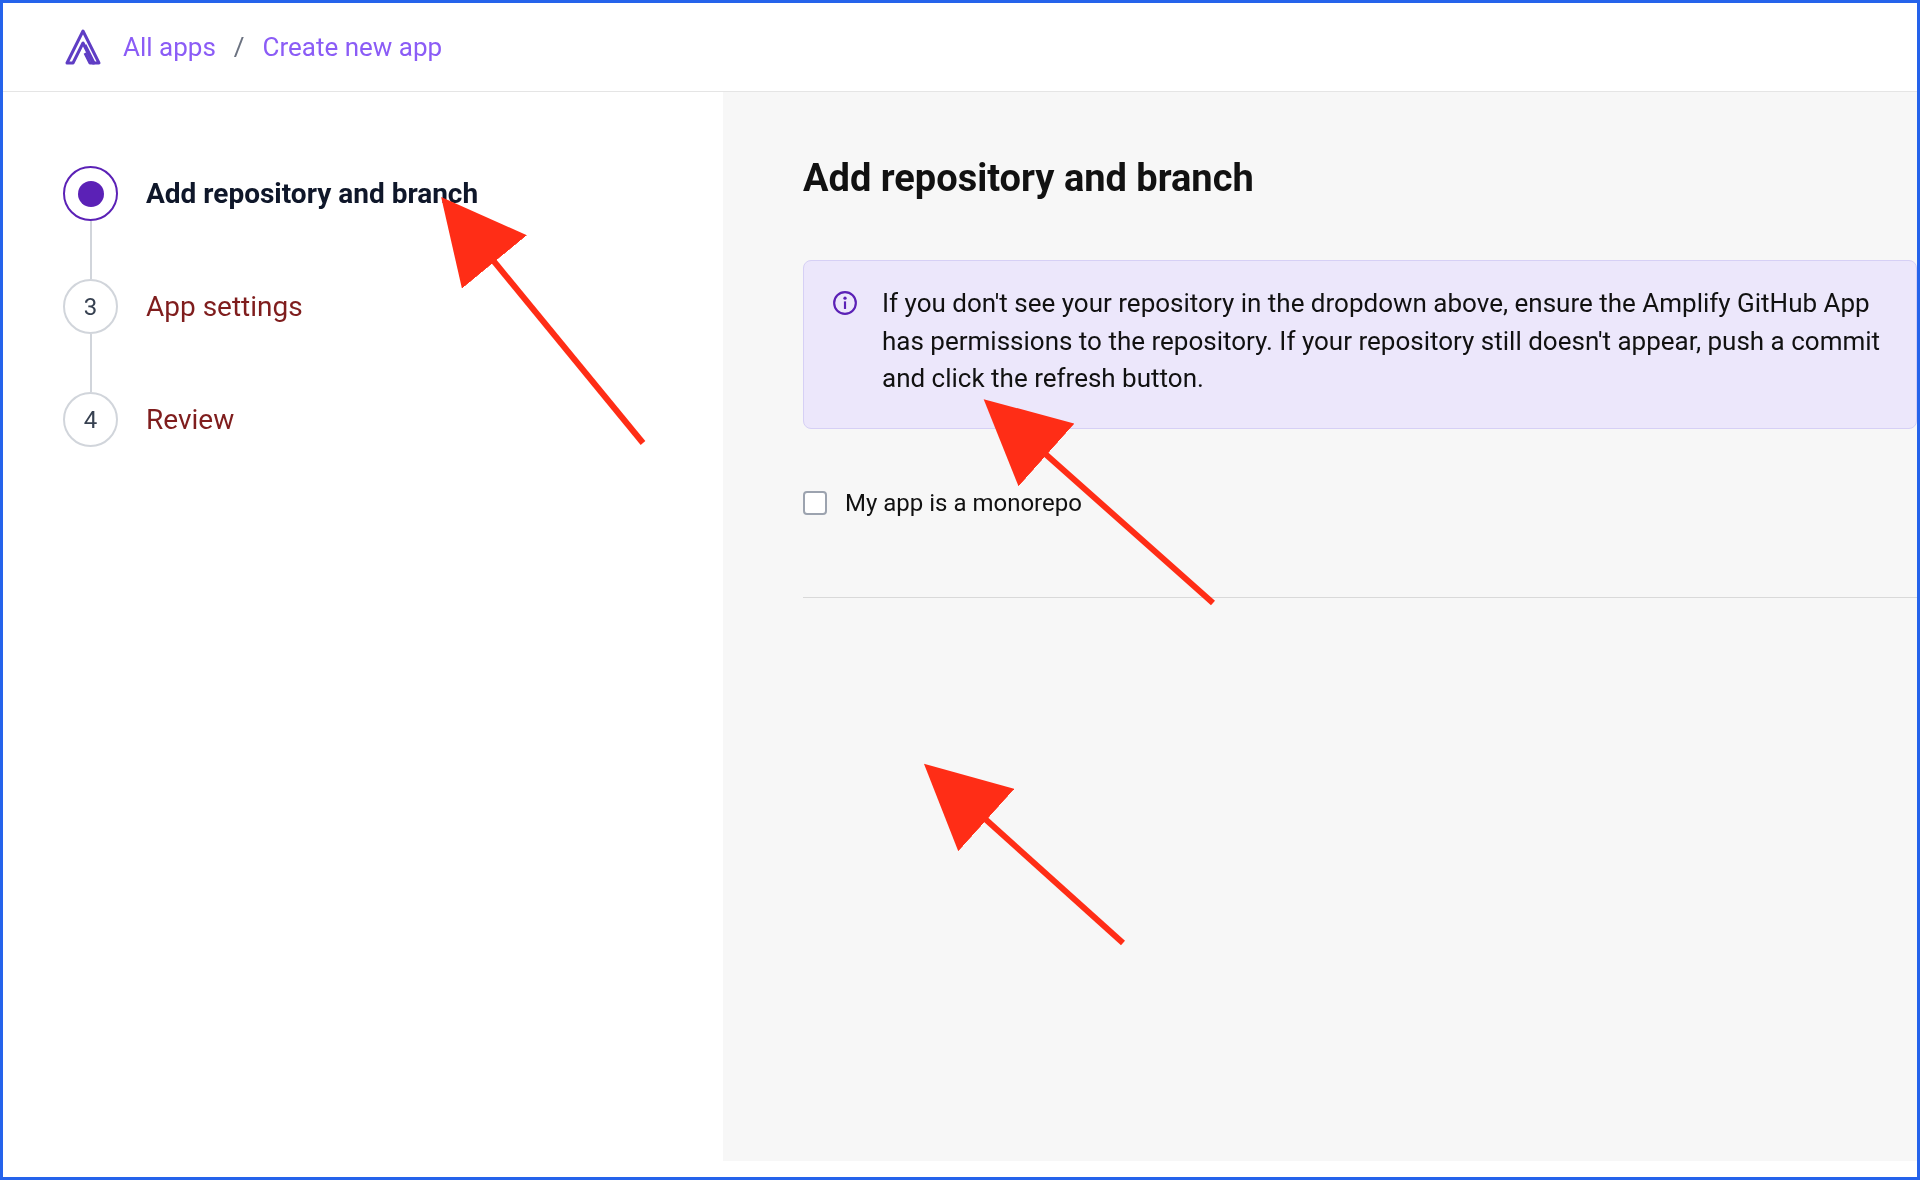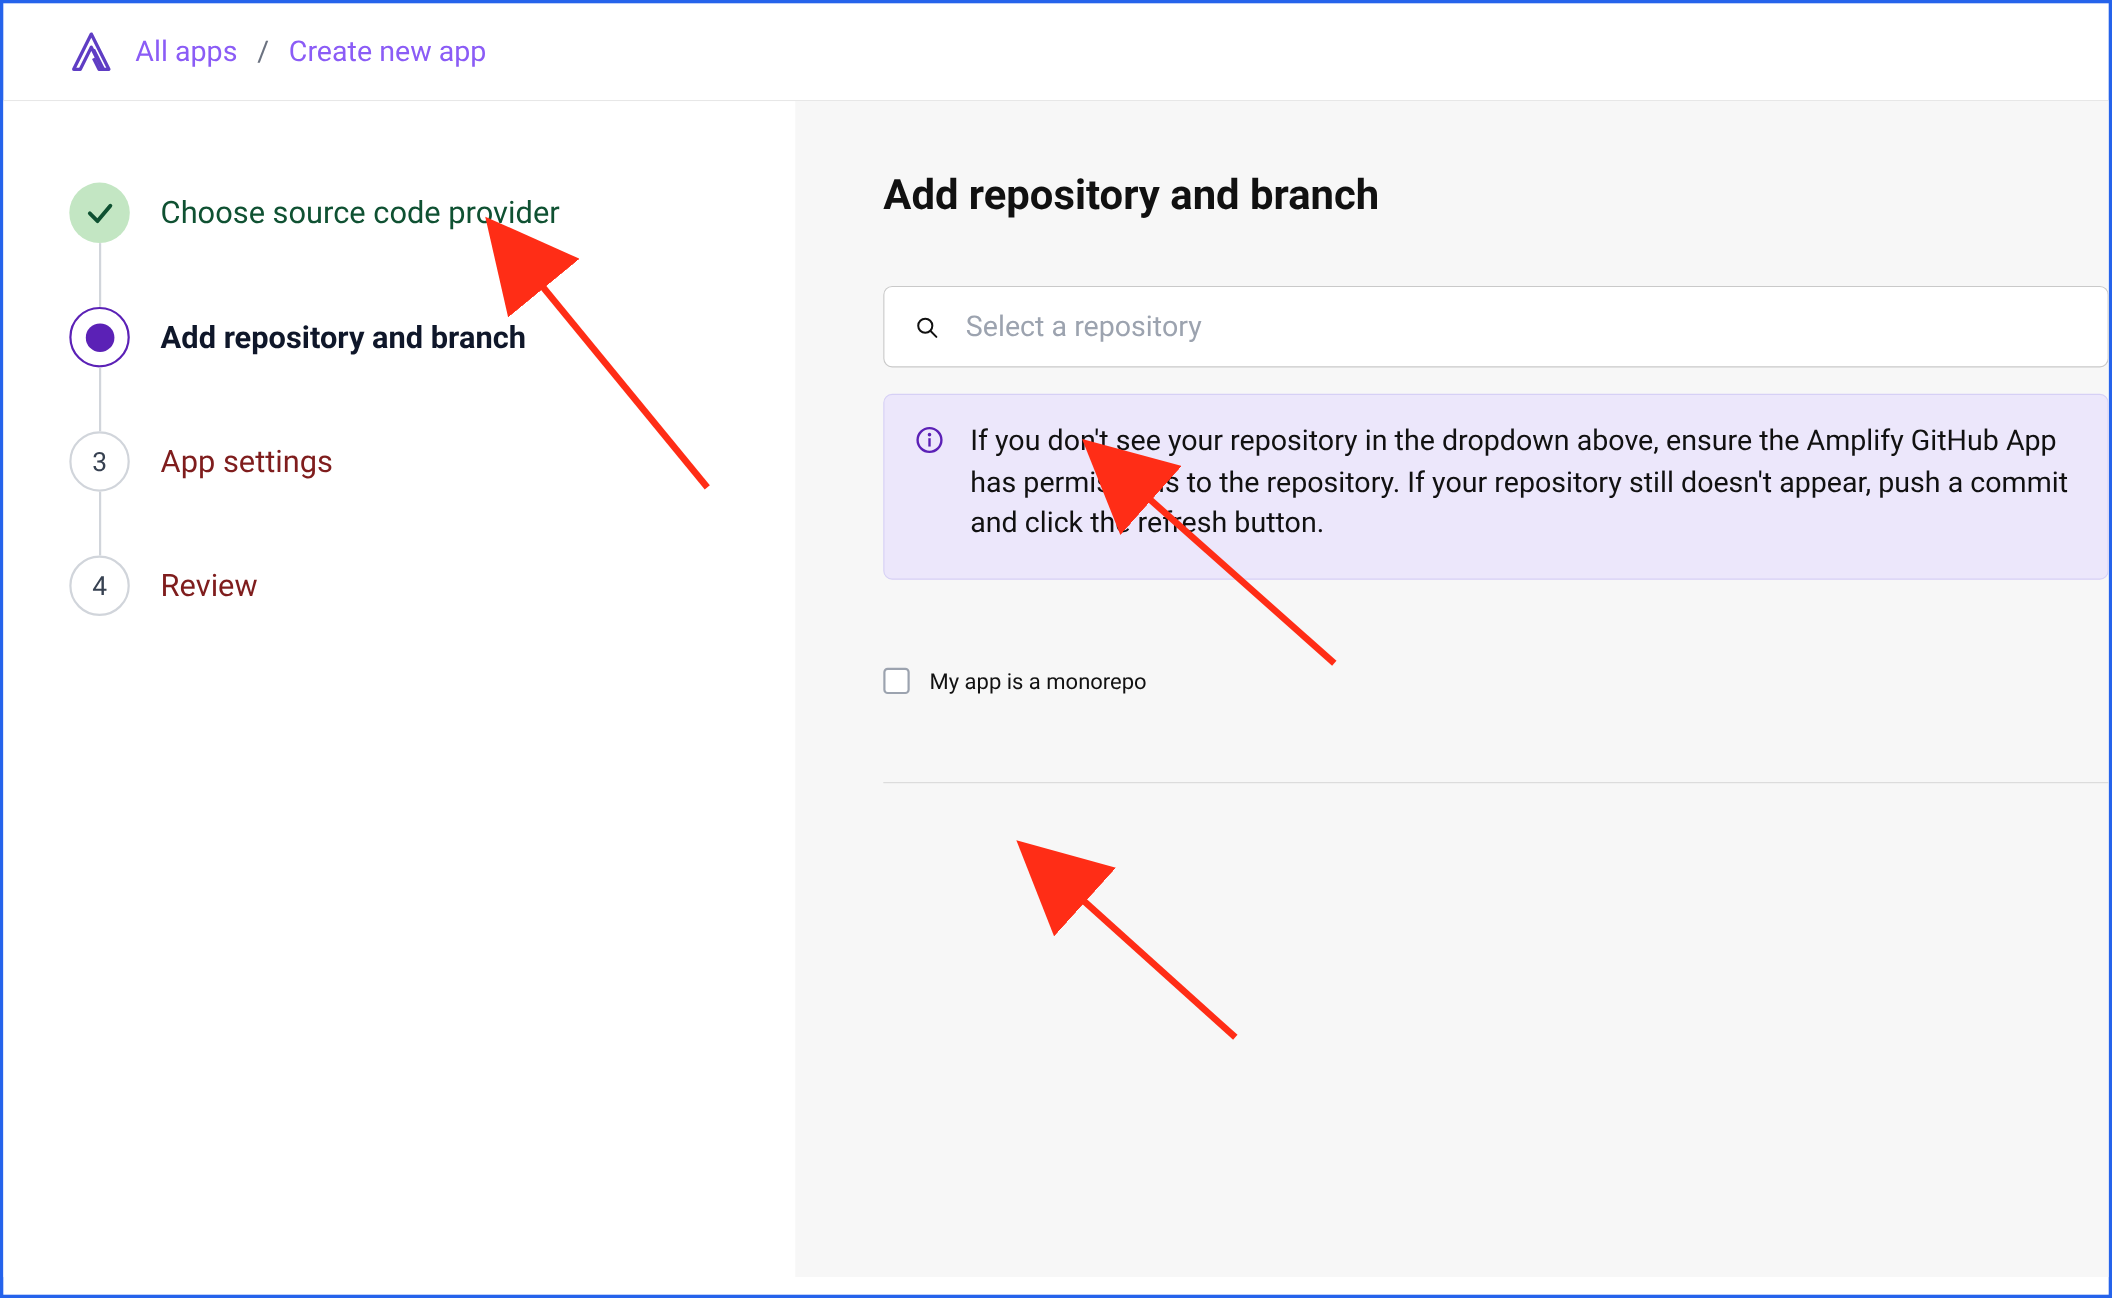--- a/index.html
+++ b/index.html
@@ -172,22 +172,22 @@
     margin-top: 4px;
   }
 
   .branch-wrap { margin-top: 110px; }
 
   
   .check-row {
     display: flex;
     align-items: center;
     gap: 18px;
-    margin-top: 80px;
-    font-size: 20px;
+    margin-top: 60px;
+    font-size: 24px;
     color: #111;
   }
   .checkbox {
     width: 24px;
     height: 24px;
     border: 2px solid #9ca3af;
     border-radius: 4px;
     background: #fff;
   }
 
@@ -217,55 +217,38 @@
     <span class="link">All apps</span>
     <span class="sep">/</span>
     <span class="link">Create new app</span>
   </nav>
 </div>
 
 <div class="layout">
 
   <aside class="sidebar">
     <ul class="step-list">
-      <li class="step done">
-        <span class="step-circle">
-          <svg viewBox="0 0 24 24" width="28" height="28">
-              <path d="M4 12 L10 18 L20 6" fill="none" stroke="#0f5132" stroke-width="3" stroke-linecap="round" stroke-linejoin="round"></path>
-            </svg>
-        </span>
-        <span class="step-label">Choose source code provider</span>
-      </li>
       <li class="step active">
         <span class="step-circle"></span>
         <span class="step-label">Add repository and branch</span>
       </li>
       <li class="step pending">
         <span class="step-circle">3</span>
         <span class="step-label">App settings</span>
       </li>
       <li class="step pending">
         <span class="step-circle">4</span>
         <span class="step-label">Review</span>
       </li>
     </ul>
   </aside>
 
   <main class="main">
     <h1 class="page-title">Add repository and branch</h1>
 
-    <div class="select-box">
-      <span class="mag">
-        <svg viewBox="0 0 24 24" width="22" height="22">
-            <circle cx="10" cy="10" r="7" fill="none" stroke="#111" stroke-width="2"></circle>
-            <line x1="15" y1="15" x2="21" y2="21" stroke="#111" stroke-width="2" stroke-linecap="round"></line>
-          </svg>
-      </span>
-      <span>Select a repository</span>
-    </div>
 
     <div class="info-box">
       <span class="info-icon">
         <svg viewBox="0 0 24 24" width="26" height="26">
             <circle cx="12" cy="12" r="10" fill="none" stroke="#5b21b6" stroke-width="2"></circle>
             <circle cx="12" cy="7.5" r="1.5" fill="#5b21b6"></circle>
             <rect x="11" y="10.5" width="2" height="7" fill="#5b21b6"></rect>
           </svg>
       </span>
       <span>If you don't see your repository in the dropdown above, ensure the Amplify GitHub App has permissions to the repository. If your repository still doesn't appear, push a commit and click the refresh button.</span>

